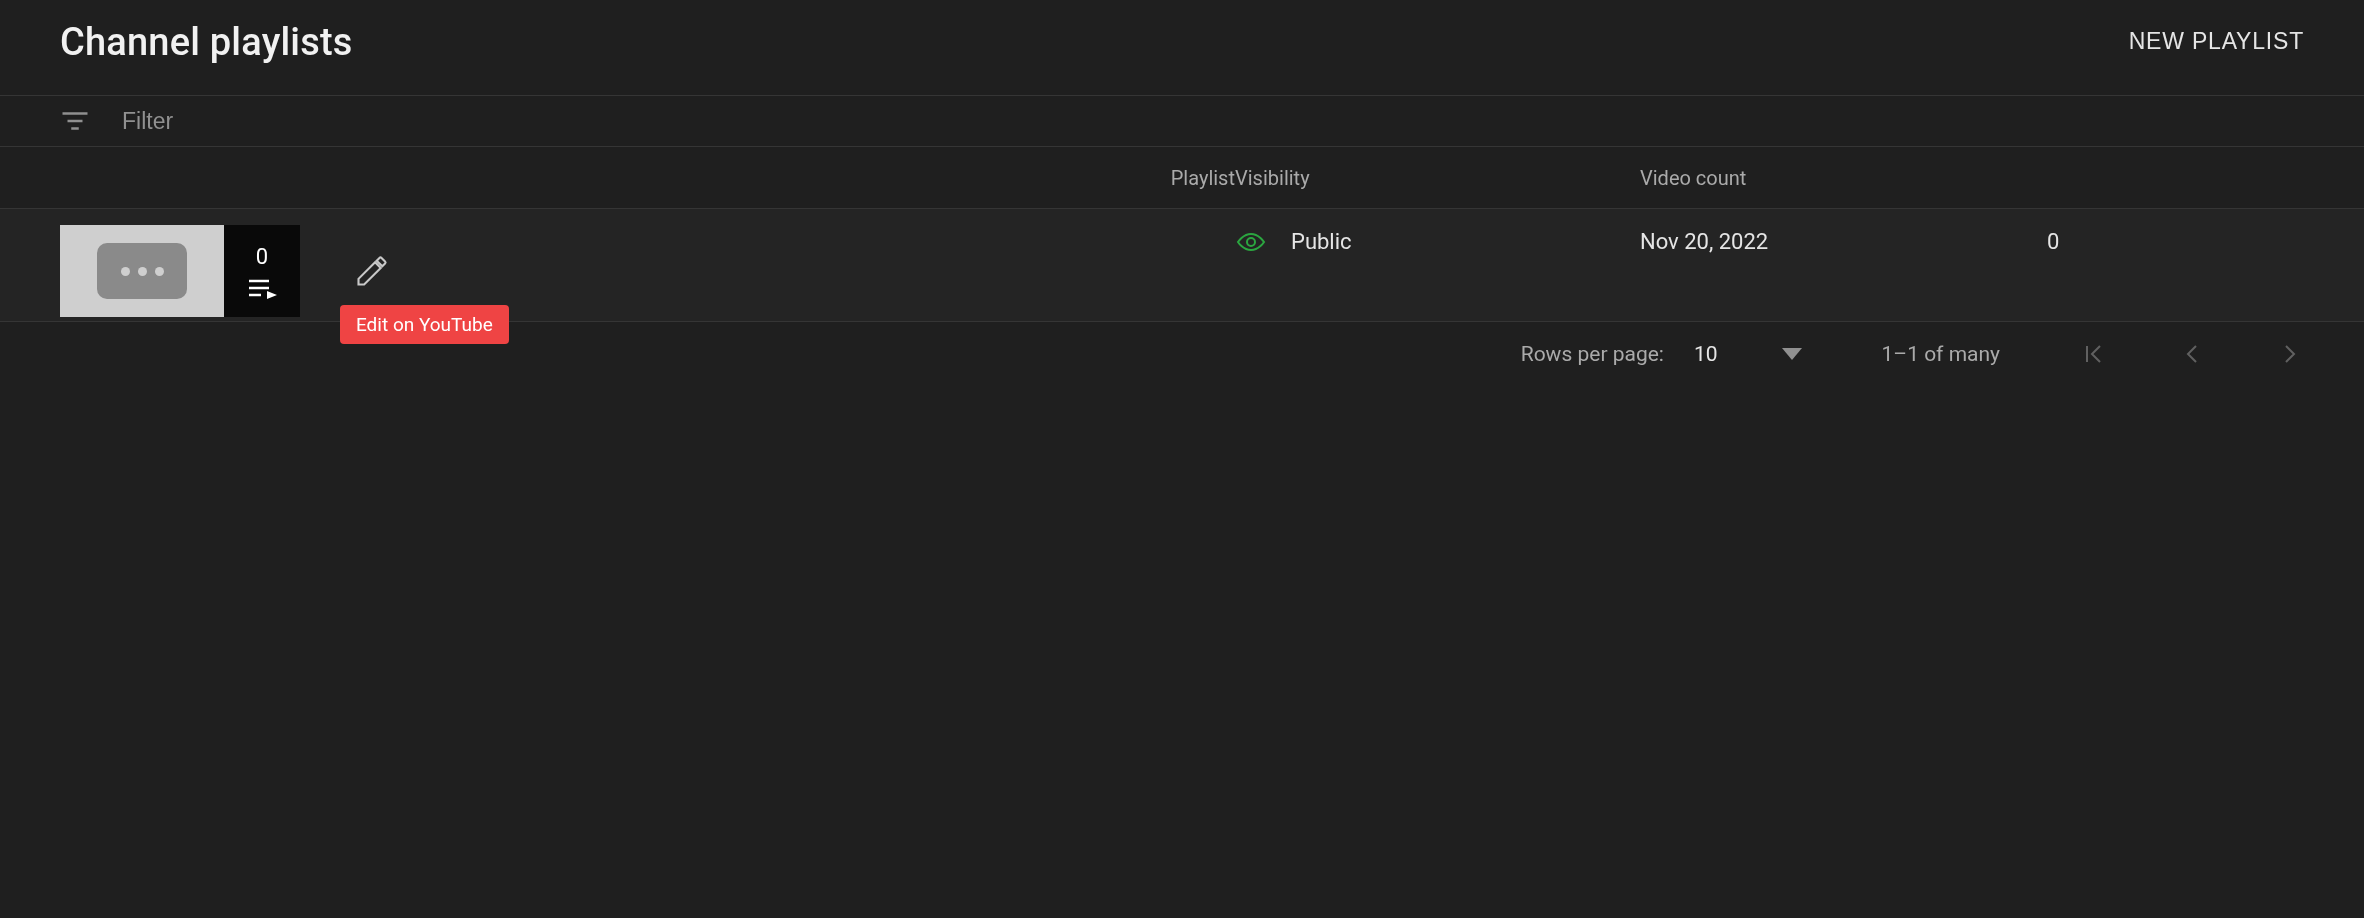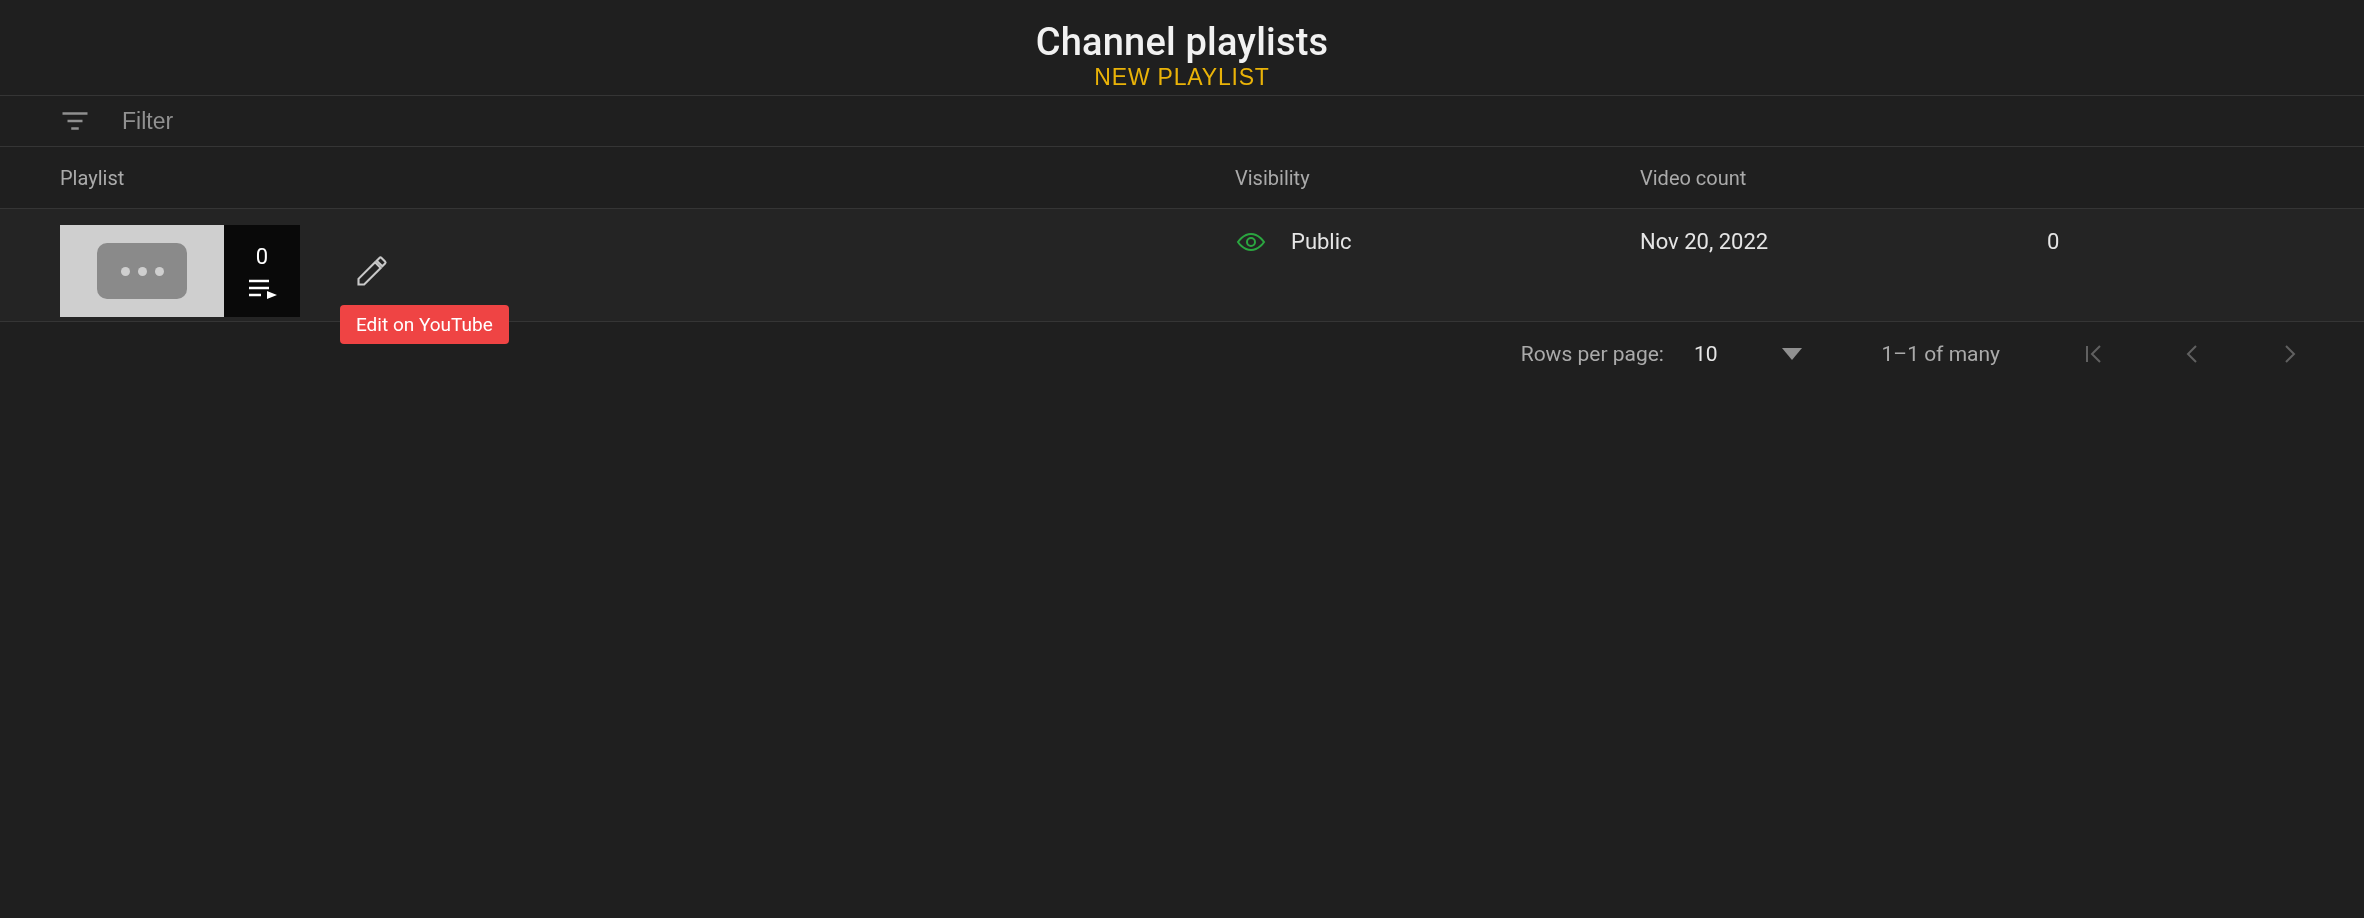--- a/index.html
+++ b/index.html
@@ -17,32 +17,31 @@
     width: 100%;
     height: 100%;
     background: #1f1f1f;
   }
 
   
   .header {
     display: flex;
     align-items: center;
     justify-content: space-between;
-    padding: 20px 60px 24px 60px;
+    padding: 12px 60px 24px 60px;
     height: 95px;
-    flex-direction: column;
   }
   .page-title {
     font-size: 38px;
     font-weight: 500;
     color: #f1f1f1;
     letter-spacing: 0.2px;
   }
   .new-playlist-btn {
-    color: #eab308;
+    color: #e5e5e5;
     font-size: 23px;
     font-weight: 500;
     letter-spacing: 0.8px;
     cursor: pointer;
     background: none;
     border: none;
   }
 
   
   .filter-bar {
@@ -75,21 +74,21 @@
   }
 
   
   .table-header {
     display: flex;
     align-items: center;
     height: 62px;
     padding: 0 60px;
     border-bottom: 1px solid #353535;
   }
-  .col-playlist { flex: 0 0 1175px; font-size: 20px; color: #aaaaaa; }
+  .col-playlist { flex: 0 0 1175px; font-size: 20px; color: #aaaaaa; text-align: right; }
   .col-visibility { flex: 0 0 405px; font-size: 20px; color: #aaaaaa; }
   .col-lastupdated { flex: 0 0 407px; font-size: 20px; color: #aaaaaa; }
   .col-videocount { flex: 1; font-size: 20px; color: #aaaaaa; }
 
   
   .table-row {
     display: flex;
     align-items: flex-start;
     padding: 16px 60px;
     border-bottom: 1px solid #353535;

